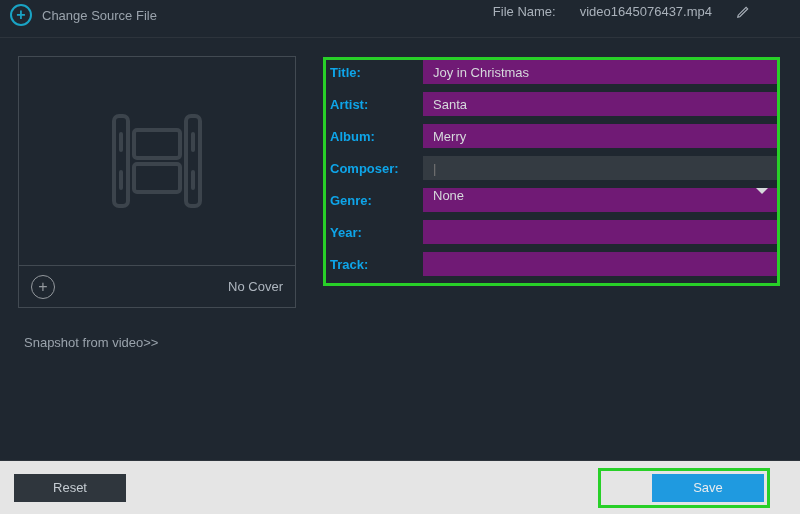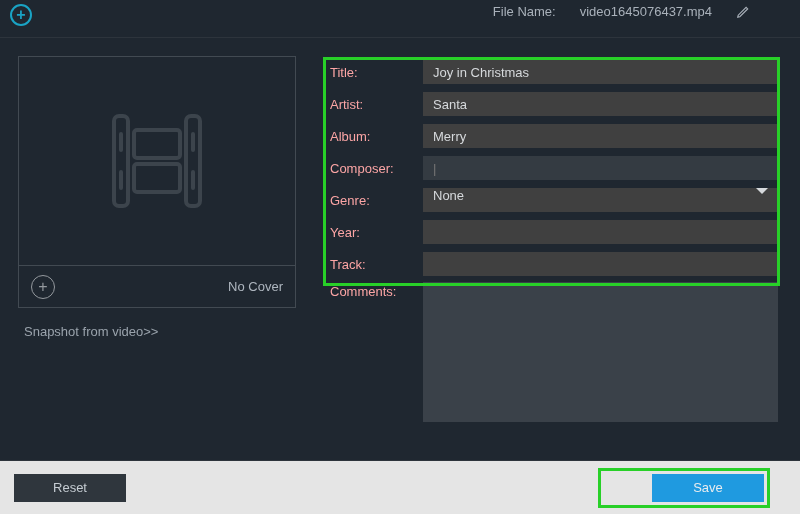--- a/index.html
+++ b/index.html
@@ -79,21 +79,21 @@
   }
   .cover-bar .add {
     width: 24px; height: 24px; border-radius: 50%;
     border: 1.5px solid #94999e;
     display:flex;align-items:center;justify-content:center;
     color:#94999e; font-size:16px; line-height:1;
   }
   .cover-bar .nocover { margin-left:auto; color:#aeb6bf; }
   .snapshot {
     display:block;
-    margin-top:16px;
+    margin-top:27px;
     color:#9aa3ac;
     cursor:pointer;
     margin-left: 6px;
   }
 
   
   .right {
     flex:1;
     padding-left: 30px;
     padding-right: 10px;
@@ -104,26 +104,27 @@
     border:3px solid #28d028;
     pointer-events:none;
     top:1px; left:23px; right:8px; height:229px;
   }
   .field-row {
     display:flex; align-items:center; gap: 8px;
     height: 32px;
   }
   .field-label {
     width: 85px;
-    color:#fca5a5;
+    color:#0ea5e9;
+    font-weight:bold;
   }
   .field-input, .field-select {
     flex:1;
     height: 24px;
-    background:#404040;
+    background:#701a75;
     border:none;
     color:#d6d9dc;
     padding: 0 10px;
     font-size:13px;
     outline:none;
     font-family: inherit;
   }
   .field-input.active { background:#343b42; }
   .field-input.cursor { letter-spacing: 0; }
   .field-select {
@@ -179,20 +180,21 @@
     padding:3px;
     margin-right: 16px;
   }
 </style>
 </head>
 <body>
 
 <div class="header">
   <div class="change-src">
     <span class="plus-circle">+</span>
+    <span>Change Source File</span>
   </div>
   <div class="filename">
     <span>File Name:</span>
     <span>video1645076437.mp4</span>
     <span class="pencil">
       <svg viewBox="0 0 24 24" width="14" height="14" fill="none" stroke="#a9b1ba" stroke-width="2">
         <path d="M3 21l3.5-.8L20 6.7 17.3 4 3.8 17.5 3 21z"></path>
       </svg>
     </span>
   </div>
@@ -252,24 +254,20 @@
       </div>
     </div>
     <div class="field-row">
       <span class="field-label">Year:</span>
       <input class="field-input" style="">
     </div>
     <div class="field-row">
       <span class="field-label">Track:</span>
       <input class="field-input" style="">
     </div>
-    <div class="field-row row-comments">
-      <span class="field-label">Comments:</span>
-      <textarea class="field-comments" style=""></textarea>
-    </div>
   </div>
 </div>
 
 <div class="footer">
   <div class="btn btn-reset">Reset</div>
   <div class="spacer"></div>
   <div class="save-wrap">
     <div class="btn btn-primary">Save</div>
   </div>
 </div>

